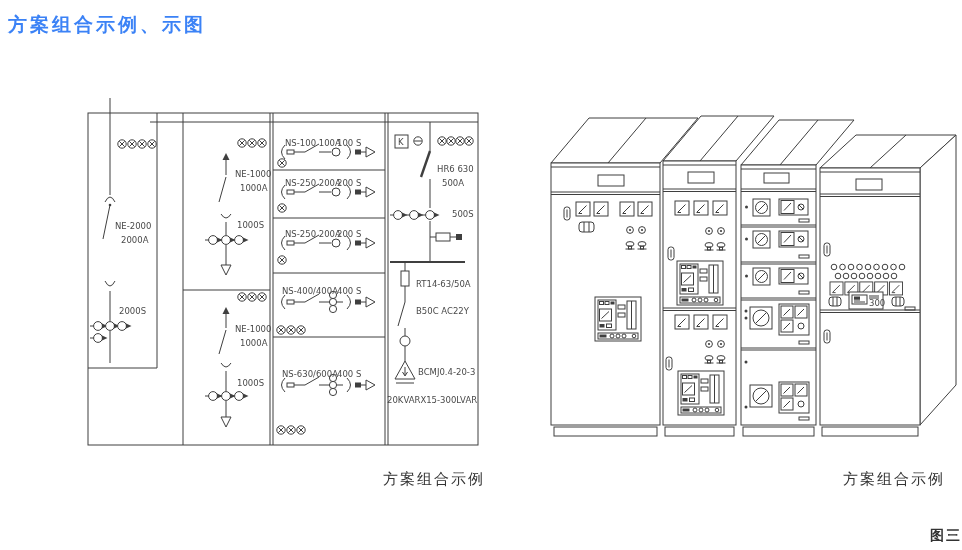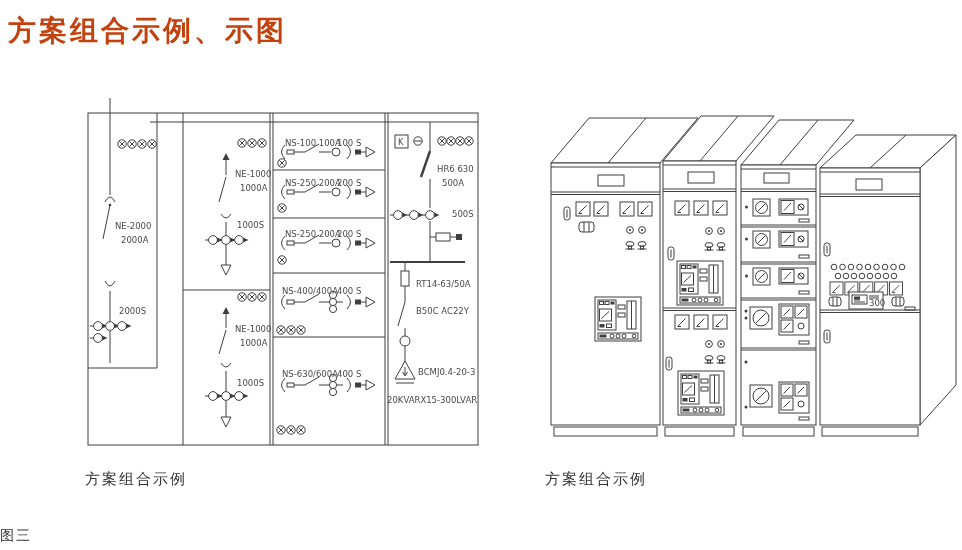--- a/index.html
+++ b/index.html
@@ -2,29 +2,29 @@
 <html><head>
 <meta charset="utf-8">
 <style>
   html,body{margin:0;padding:0;}
   body{
     width:962px;height:550px;position:relative;background:#ffffff;
     font-family:"Liberation Sans","DejaVu Sans",sans-serif;color:#3f3f3f;overflow:hidden;
   }
   .abs{position:absolute;}
   #page-title{
-    left:8px;top:12px;font-size:28px;font-weight:700;letter-spacing:3px;color:#c2410c;
+    left:8px;top:12px;font-size:19px;font-weight:700;letter-spacing:3px;color:#3b82f6;
   }
   .diagram-wrap{position:absolute;}
   .caption{
-    position:absolute;font-size:15px;color:#333;text-align:left;letter-spacing:2px;
+    position:absolute;font-size:15px;color:#333;text-align:right;letter-spacing:2px;
   }
   #left-caption{left:85px;top:470px;width:400px;}
   #right-caption{left:545px;top:470px;width:400px;}
-  #figure-label{left:0;top:527px;width:962px;font-size:14px;font-weight:400;}
+  #figure-label{left:0;top:527px;width:962px;font-size:14px;font-weight:700;}
   svg{display:block;}
   svg text{
     font-family:"DejaVu Sans","Liberation Sans",sans-serif;
     fill:#4a4a4a;font-size:8.5px;
   }
   .ln{stroke:#3f3f3f;stroke-width:1;fill:none;}
   .ln2{stroke:#3f3f3f;stroke-width:1.8;fill:none;}
   .fillw{fill:#ffffff;stroke:#3f3f3f;stroke-width:1;}
   .blk{fill:#3f3f3f;stroke:none;}
 </style>

